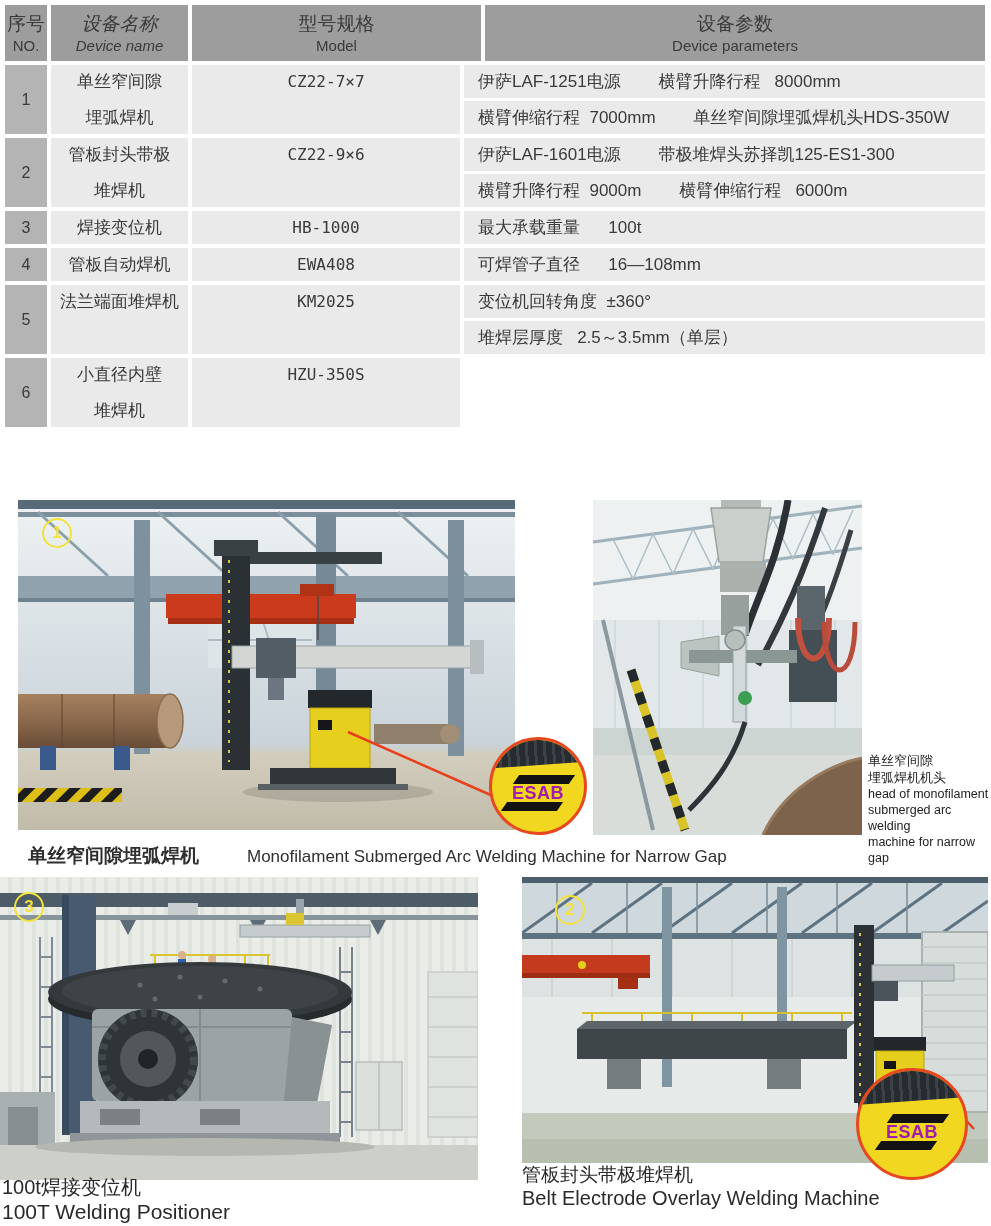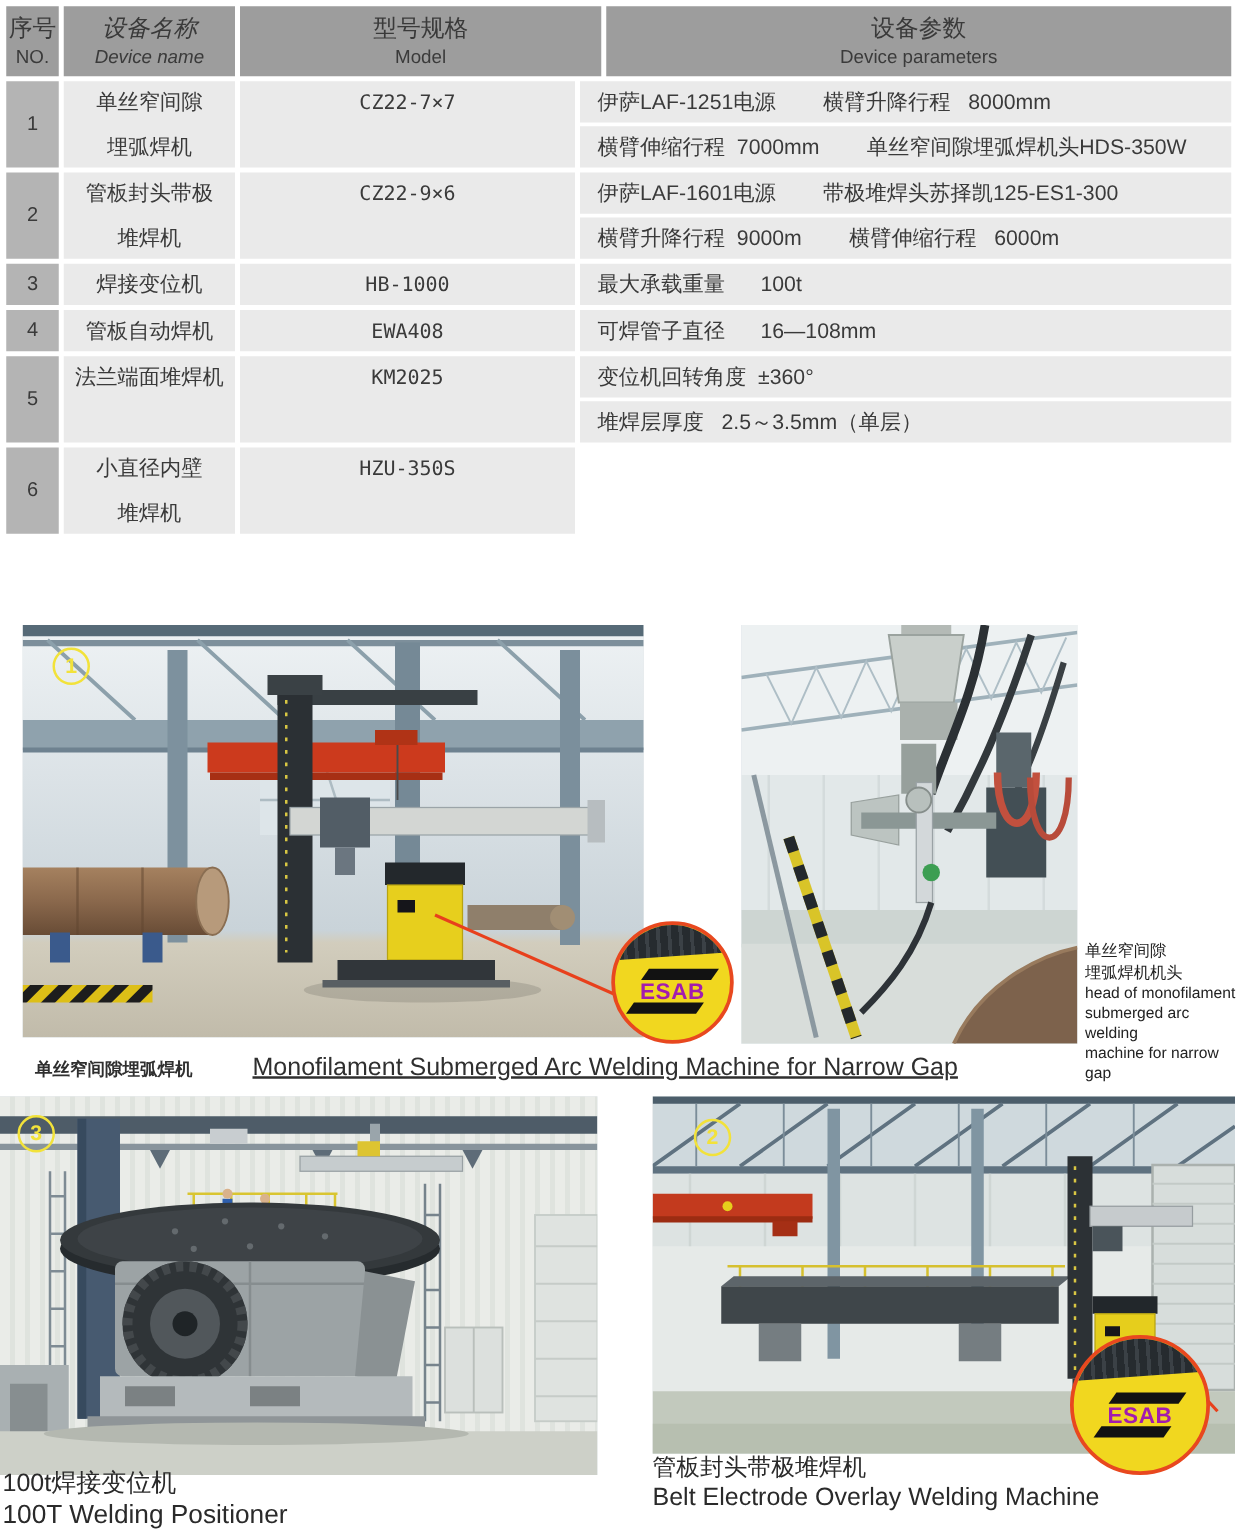--- a/index.html
+++ b/index.html
@@ -44,22 +44,22 @@
          background:repeating-linear-gradient(90deg,#262b2f 0 6px,#3b4146 6px 9px);transform:rotate(-4deg);}
   .esab{position:absolute;left:50%;top:58%;transform:translate(-50%,-50%);text-align:center;}
   .esab-bar{width:56px;height:9px;background:#121212;}
   .esab-bar.top{transform:skewX(-35deg) translateX(6px);}
   .esab-bar.bot{transform:skewX(-35deg) translateX(-6px);}
   .esab-text{font-weight:bold;font-size:18px;line-height:18px;color:#a21caf;
              letter-spacing:0.5px;font-family:"Liberation Sans",sans-serif;}
 
   
   .caption1{position:absolute;left:28px;top:843px;display:flex;gap:48px;align-items:baseline;color:#2f2f2f;}
-  .caption1 .zh{font-size:14px;font-weight:600;}
-  .caption1 .en{font-size:20px;text-decoration:underline;}
+  .caption1 .zh{font-size:19px;font-weight:600;}
+  .caption1 .en{font-size:17px;}
   .sidenote{position:absolute;left:868px;top:752px;width:122px;color:#222;}
   .sidenote .zh{font-size:13px;line-height:17px;}
   .sidenote .en{font-size:12.5px;line-height:16px;}
   .caption3{position:absolute;left:2px;top:1176px;color:#2a2a2a;}
   .caption3 .zh{font-size:20px;line-height:23px;}
   .caption3 .en{font-size:21px;line-height:25px;}
   .caption4{position:absolute;left:522px;top:1164px;color:#2a2a2a;}
   .caption4 .zh{font-size:19px;line-height:22px;}
   .caption4 .en{font-size:20px;line-height:24px;}
 </style>

